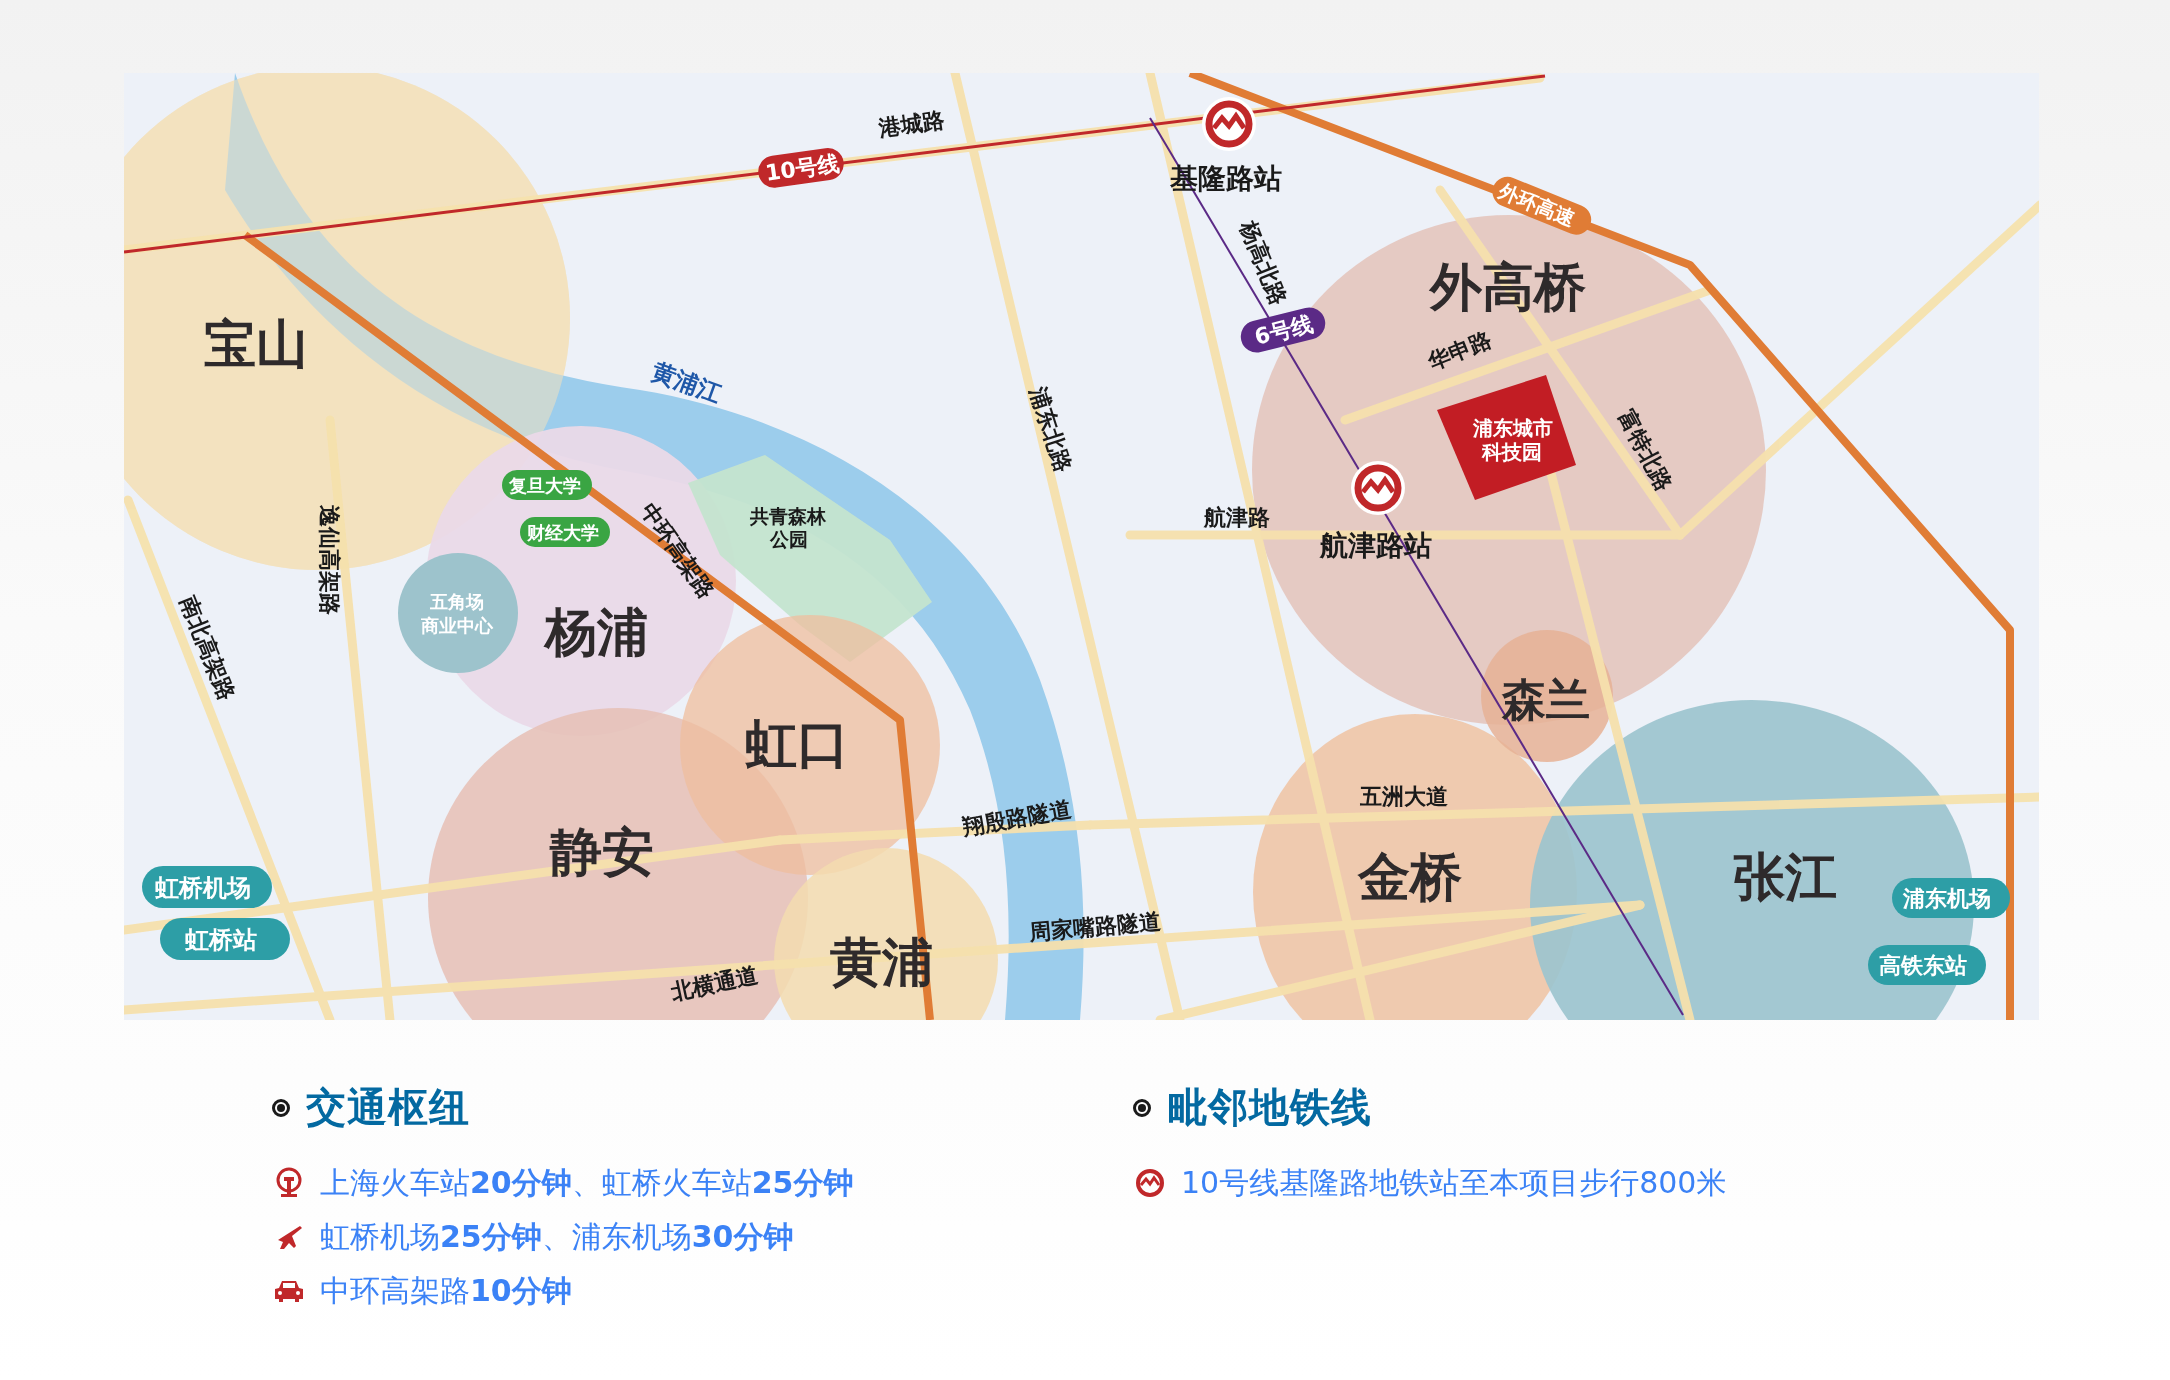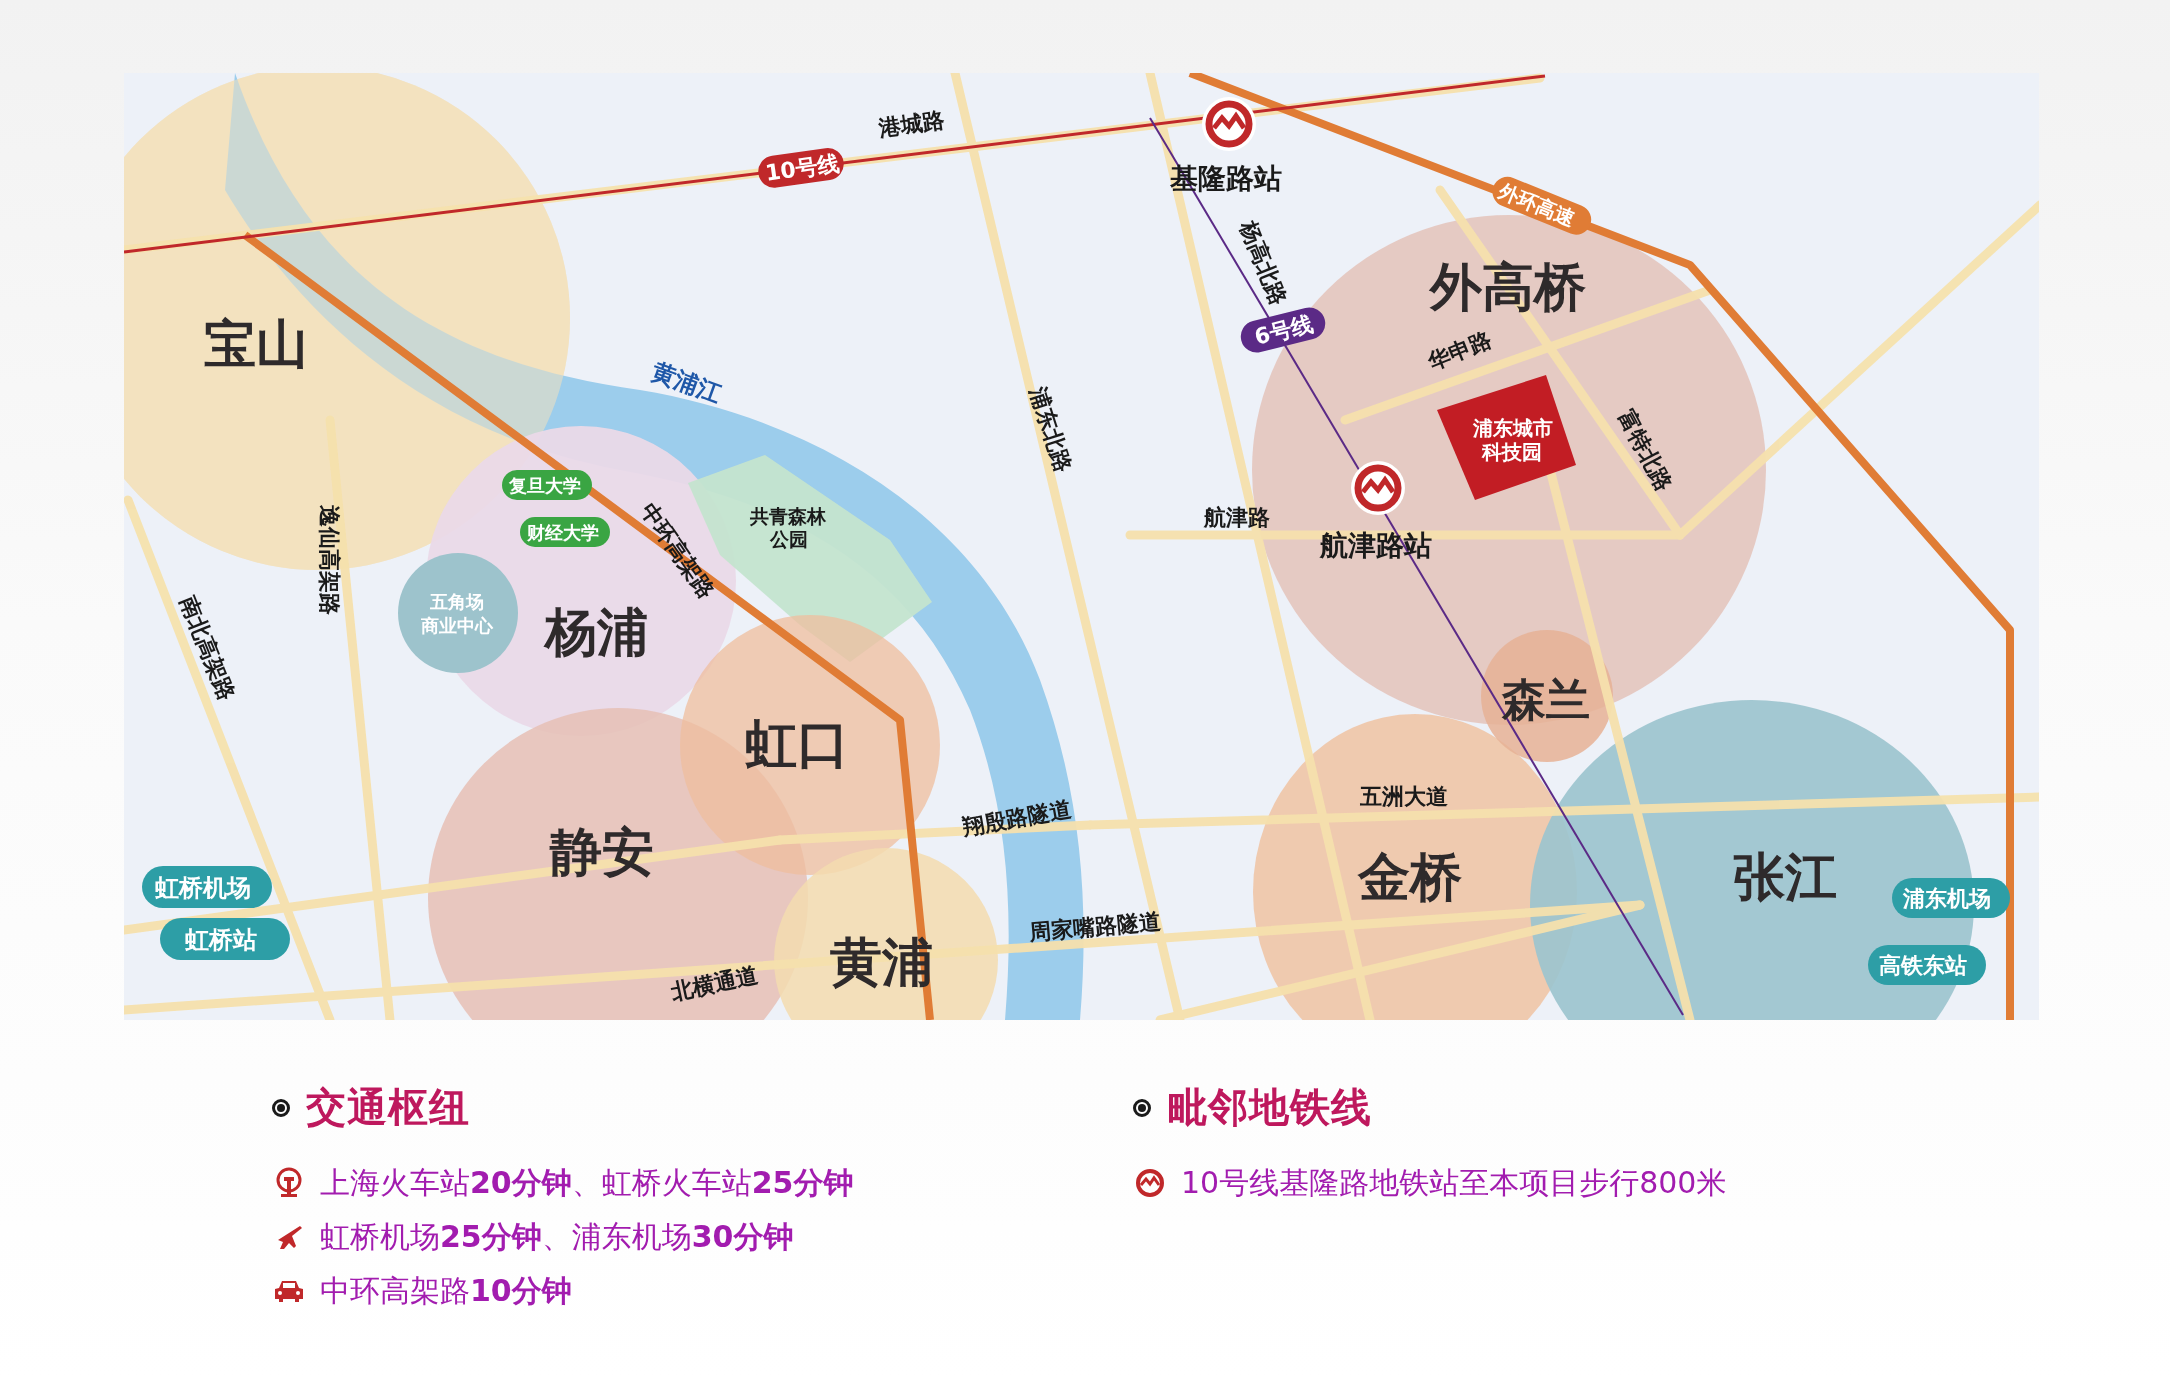--- a/index.html
+++ b/index.html
@@ -9,29 +9,29 @@
     font-family:"DejaVu Sans","Liberation Sans",sans-serif;
   }
   #map { position:absolute; left:0; top:0; width:2170px; height:1380px; }
   .lbl { font-family:"DejaVu Sans","Liberation Sans",sans-serif; }
   .district { font-weight:bold; font-size:52px; fill:#2e2a2b; }
   .road { font-size:22px; fill:#1a1a1a; font-weight:bold; }
   .station { font-size:28px; fill:#1a1a1a; font-weight:bold; }
   .pill-text { font-size:22px; fill:#ffffff; font-weight:bold; }
   .legend { position:absolute; top:1080px; }
   .legend h2 {
-    margin:0 0 30px 0; font-size:40px; font-weight:bold; color:#be185d;
+    margin:0 0 30px 0; font-size:40px; font-weight:bold; color:#0369a1;
     display:flex; align-items:center; gap:16px; letter-spacing:1px;
   }
   .bullet {
     width:18px; height:18px; border:3px solid #1a1a1a; border-radius:50%;
     display:inline-flex; align-items:center; justify-content:center; box-sizing:border-box;
   }
   .bullet::after { content:""; width:8px; height:8px; border-radius:50%; background:#1a1a1a; }
-  .row { display:flex; align-items:center; gap:14px; font-size:30px; color:#a21caf; margin-bottom:18px; height:36px; }
+  .row { display:flex; align-items:center; gap:14px; font-size:30px; color:#3b82f6; margin-bottom:18px; height:36px; }
   .row .ico { width:34px; height:34px; display:inline-flex; align-items:center; justify-content:center; }
   .row b { font-weight:bold; }
 </style>
 </head>
 <body>
 
 <svg id="map" viewBox="0 0 2170 1380" xmlns="http://www.w3.org/2000/svg">
   <defs>
     <clipPath id="mapclip">
         <rect x="124" y="73" width="1915" height="947"></rect>

